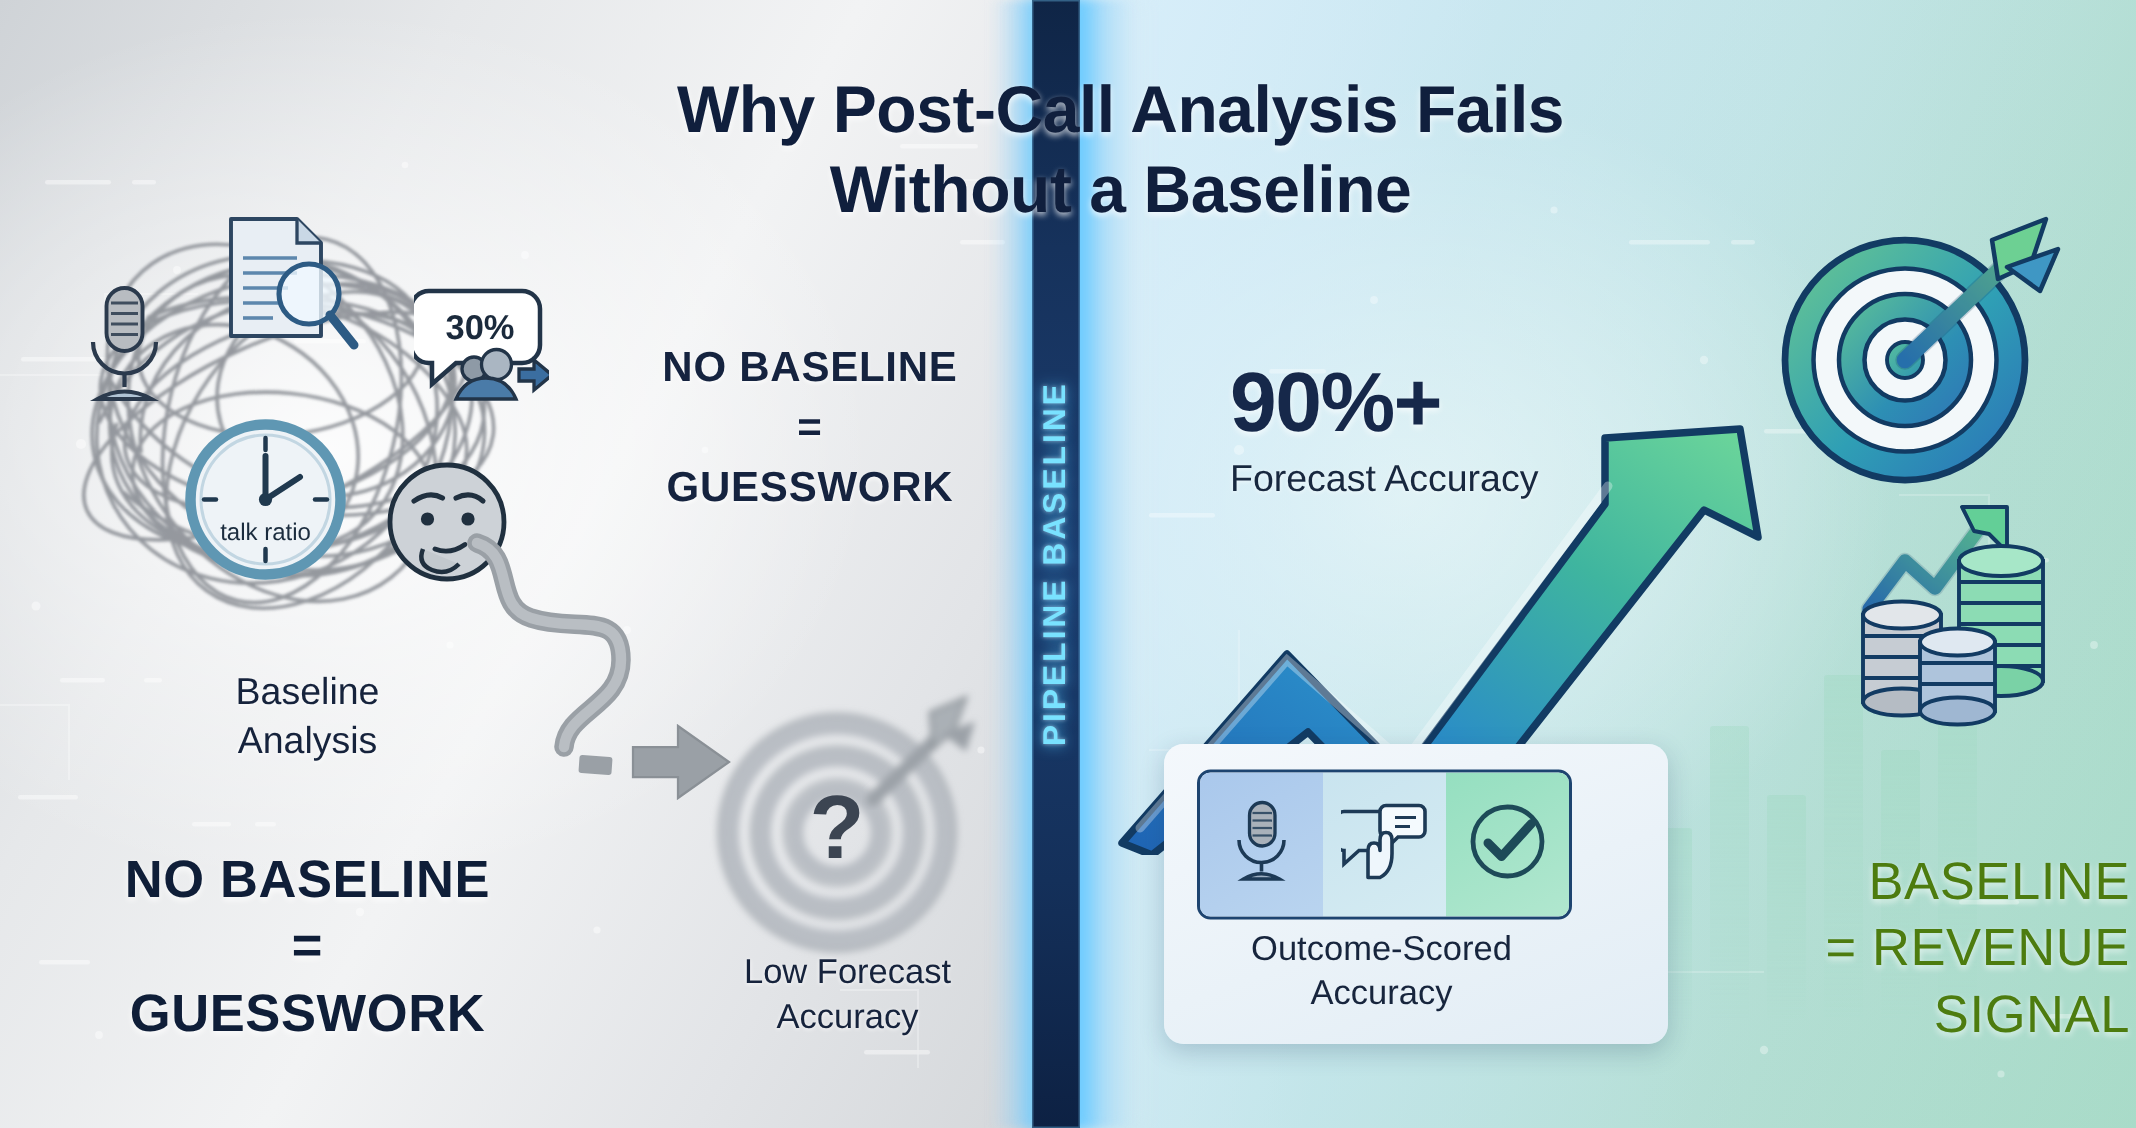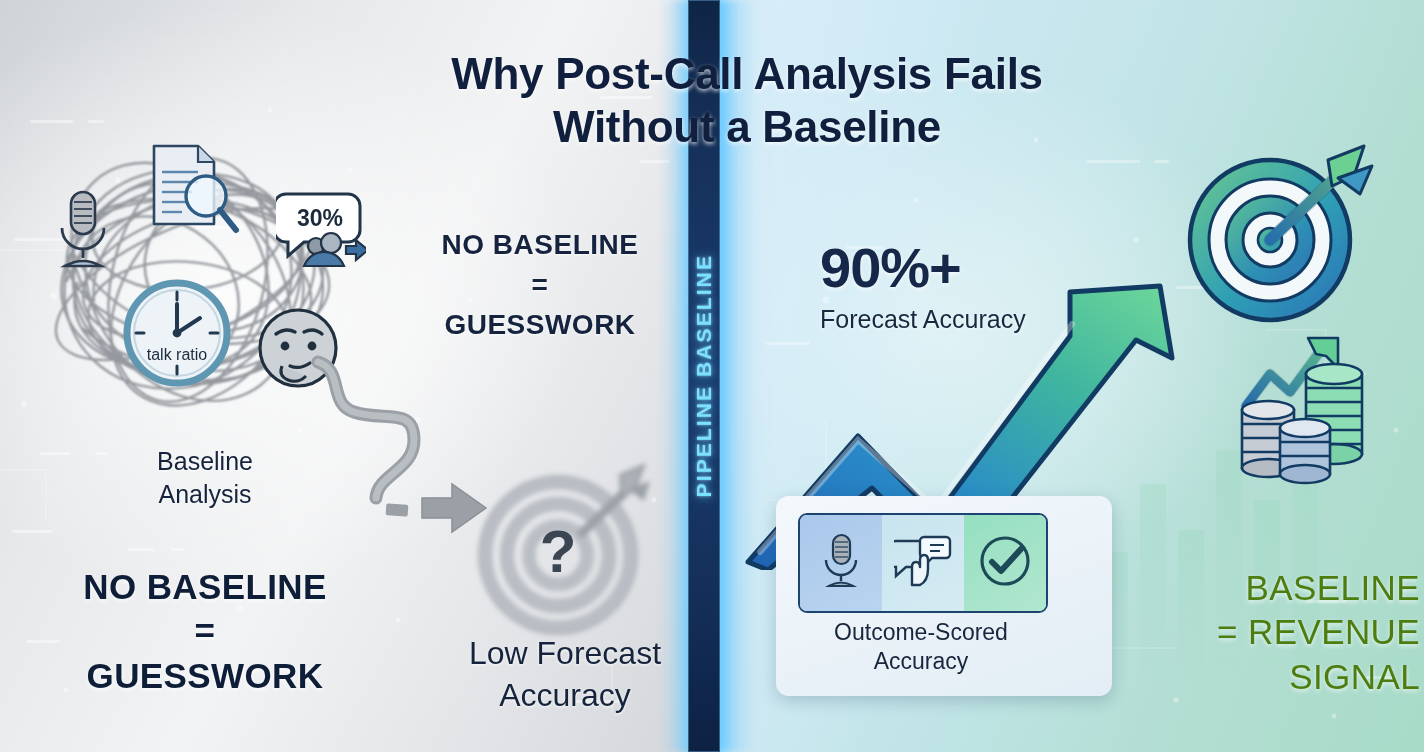--- a/index.html
+++ b/index.html
@@ -99,21 +99,21 @@
     text-shadow:0 1px 3px rgba(255,255,255,.85);
   }
   .big-left{
     position:absolute;left:20px;top:565px;width:370px;text-align:center;
     font-size:35px;font-weight:bold;line-height:1.27;color:#0f1e38;letter-spacing:.4px;
     text-shadow:0 2px 4px rgba(255,255,255,.8);
   }
   .gray-target{position:absolute;left:470px;top:455px;width:190px;height:190px;}
   .lbl-lowfc{
     position:absolute;left:450px;top:632px;width:230px;text-align:center;
-    font-size:32px;line-height:1.32;color:#16233c;
+    font-size:23px;line-height:1.32;color:#16233c;
     text-shadow:0 1px 3px rgba(255,255,255,.85);
   }
 
   
   .stat-wrap{position:absolute;left:820px;top:240px;width:290px;text-align:left;}
   .stat-num{font-size:56px;font-weight:bold;color:#16284a;line-height:1;letter-spacing:-1px;
     text-shadow:0 2px 4px rgba(255,255,255,.7);}
   .stat-cap{font-size:25px;color:#18283f;margin-top:9px;
     text-shadow:0 1px 3px rgba(255,255,255,.7);}
 

